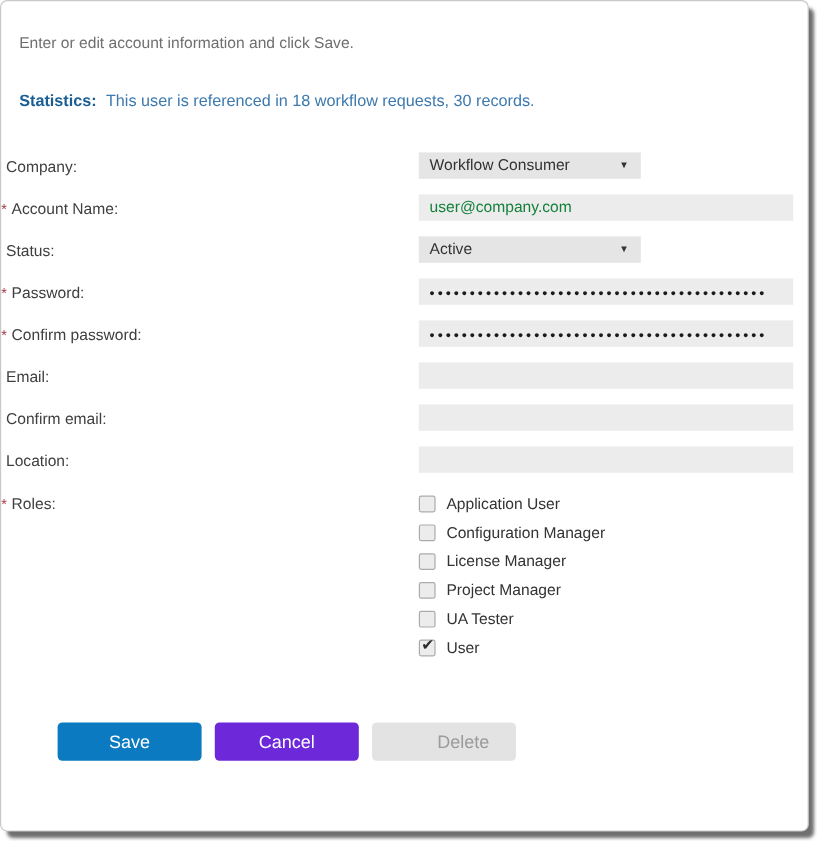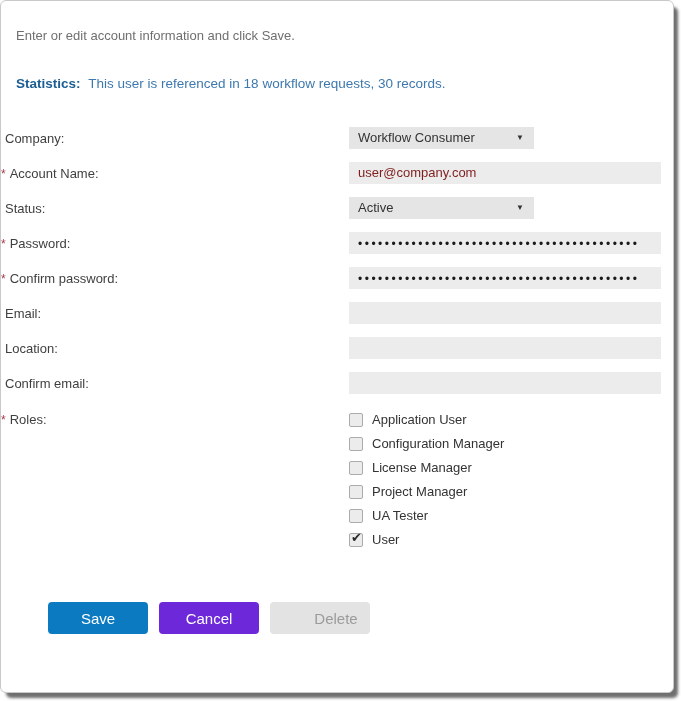--- a/index.html
+++ b/index.html
@@ -68,21 +68,21 @@
     position: absolute;
     right: 10px; top: 0;
     font-size: 8px;
     line-height: 22px;
     color: #333333;
   }
   .text-box {
     width: 312px; height: 22px;
     background: #ececec;
     font-size: 13px;
-    color: #7f1d1d;
+    color: #15803d;
     line-height: 22px;
     padding-left: 9px;
     white-space: nowrap;
     overflow: hidden;
   }
   .password-box {
     font-size: 12px;
     letter-spacing: 2.5px;
     color: #1a1a1a;
     line-height: 24px;
@@ -119,21 +119,21 @@
     margin-left: 9px;
     font-size: 13px;
     color: #333333;
   }
 
   .button-row {
     margin: 47px 0 0 47px;
     display: flex;
   }
   .btn {
-    width: 100px; height: 32px;
+    width: 120px; height: 32px;
     border: none;
     border-radius: 4px;
     font-family: "Liberation Sans", sans-serif;
     font-size: 15px;
     margin-right: 11px;
     cursor: pointer;
   }
   .btn.save   { background: #0b7ac1; color: #ffffff; }
   .btn.cancel { background: #6d28d9; color: #ffffff; }
   .btn.delete { background: #e3e3e3; color: #9b9b9b; cursor: default; padding-left: 32px; }
@@ -208,30 +208,30 @@
       <div class="label-cell">
         <span class="req"></span><span>Email:</span>
       </div>
       <div class="input-cell">
         <div class="text-box"></div>
       </div>
     </div>
 
     <div class="row">
       <div class="label-cell">
+        <span class="req"></span><span>Confirm email:</span>
+      </div>
+      <div class="input-cell">
+        <div class="text-box"></div>
+      </div>
+    </div>
+
+    <div class="row">
+      <div class="label-cell">
         <span class="req"></span><span>Location:</span>
-      </div>
-      <div class="input-cell">
-        <div class="text-box"></div>
-      </div>
-    </div>
-
-    <div class="row">
-      <div class="label-cell">
-        <span class="req"></span><span>Confirm email:</span>
       </div>
       <div class="input-cell">
         <div class="text-box"></div>
       </div>
     </div>
 
     <div class="roles-section">
       <div class="label-cell roles-label">
         <span class="req">*</span><span>Roles:</span>
       </div>

